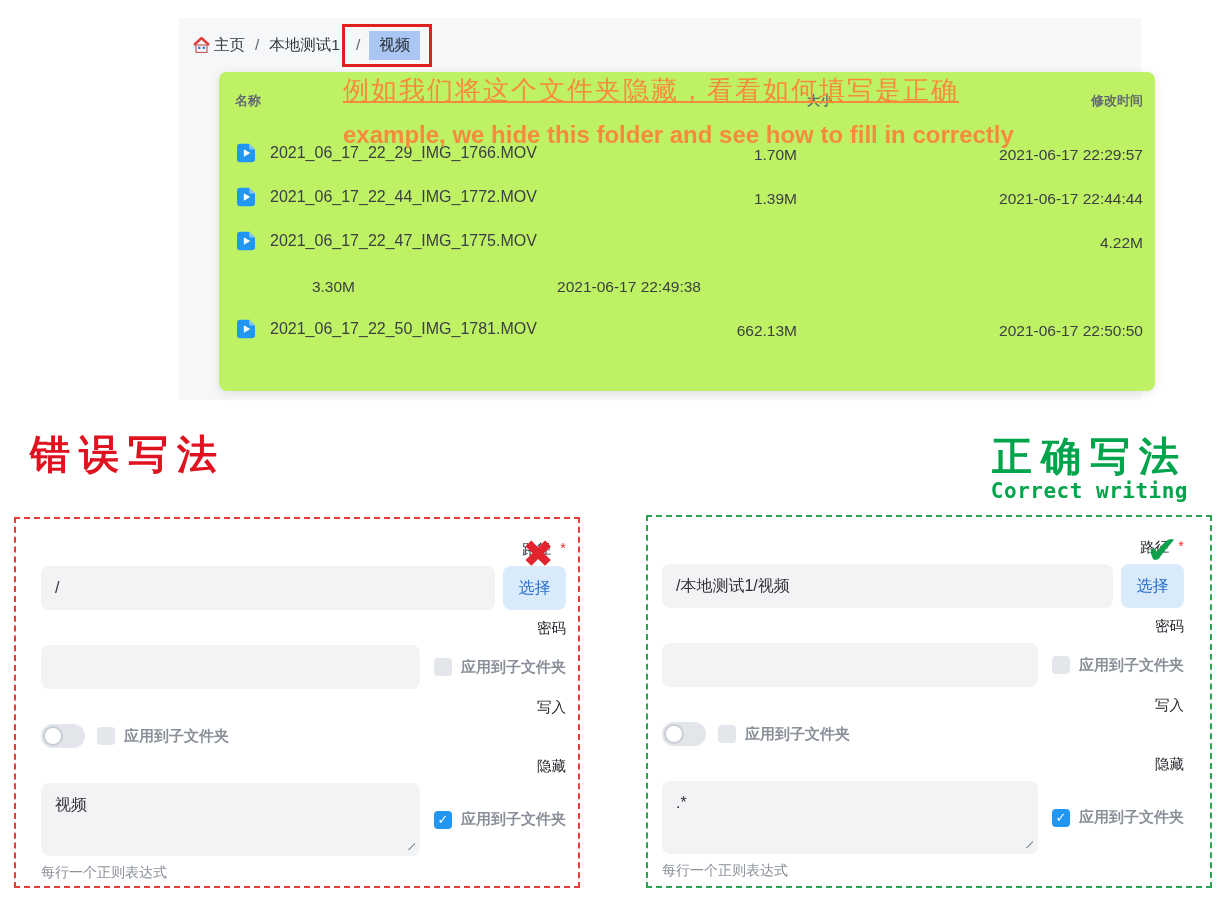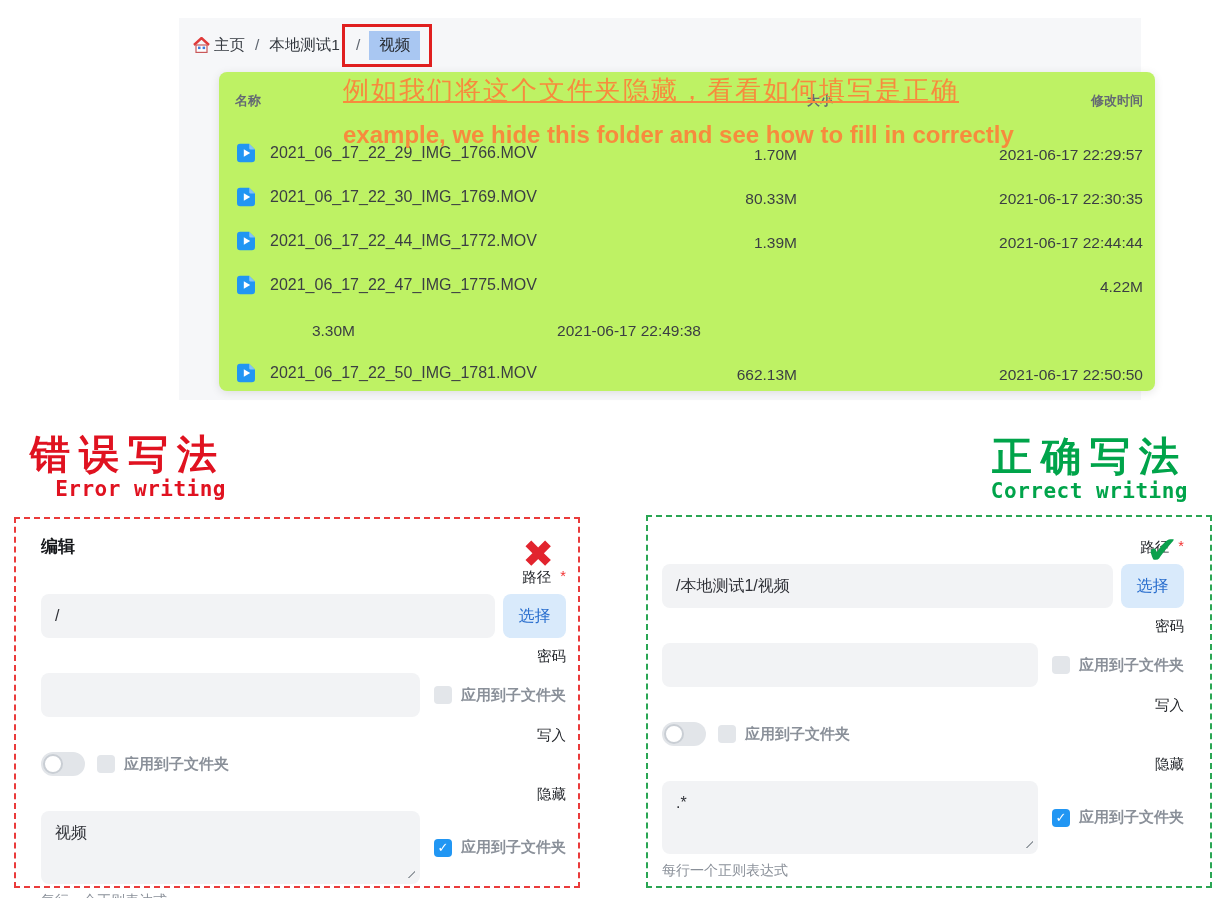--- a/index.html
+++ b/index.html
@@ -35,21 +35,21 @@
   .ann-en { font-size:24px; font-weight:700; margin-top:13px; }
 
   
   .heading { position:absolute; }
   .heading-left { left:30px; top:432px; }
   .heading-right { right:33px; top:434px; text-align:right; }
   .h-zh { font-family:"DejaVu Serif","Liberation Serif",serif; font-weight:700;
     font-size:40px; letter-spacing:9px; line-height:1.1; }
   .h-en { font-family:"DejaVu Sans Mono","Liberation Mono",monospace; font-weight:700;
     font-size:21px; margin-top:1px; letter-spacing:0.5px; }
-  .red { color:#e01220;text-align:right; }
+  .red { color:#e01220; }
   .green { color:#00a44a; }
 
   
   .form-box { position:absolute; background:#fff; }
   .error-box { left:14px; top:517px; width:566px; height:371px;
     border:2px dashed #ea3b3b; padding:12px 12px 0 25px; }
   .correct-box { left:646px; top:515px; width:566px; height:373px;
     border:2px dashed #2aa653; padding:12px 26px 0 14px; }
   .form-title { font-size:17px; font-weight:700; color:#16181b; margin:4px 0 10px; }
   .mark { position:absolute; font-size:38px; line-height:1; }
@@ -123,103 +123,87 @@
           <path d="M14.2 1.8 L20 7.6 h-4.4 a1.4 1.4 0 0 1 -1.4 -1.4 Z" fill="#85c3f6"></path>
           <path d="M8.8 7.3 L15.2 11 L8.8 14.7 Z" fill="#ffffff"></path>
         </svg>
       </span>
       <span>2021_06_17_22_29_IMG_1766.MOV</span>
     </span>
     <span class="col-size">1.70M</span>
     <span class="col-time">2021-06-17 22:29:57</span>
   </div>
 
+
   <div class="trow">
     <span class="col-name">
       <span class="ficon">
         <svg width="22" height="22" viewBox="0 0 22 22">
           <path d="M2 5 a3.2 3.2 0 0 1 3.2 -3.2 h9 L20 7.6 v9.4 a3.2 3.2 0 0 1 -3.2 3.2 H5.2 A3.2 3.2 0 0 1 2 17 Z" fill="#2196f3"></path>
           <path d="M14.2 1.8 L20 7.6 h-4.4 a1.4 1.4 0 0 1 -1.4 -1.4 Z" fill="#85c3f6"></path>
           <path d="M8.8 7.3 L15.2 11 L8.8 14.7 Z" fill="#ffffff"></path>
         </svg>
       </span>
-      <span>2021_06_17_22_30_IMG_1769.MOV</span>
-    </span>
-    <span class="col-size">80.33M</span>
-    <span class="col-time">2021-06-17 22:30:35</span>
+      <span>2021_06_17_22_44_IMG_1772.MOV</span>
+    </span>
+    <span class="col-size">1.39M</span>
+    <span class="col-time">2021-06-17 22:44:44</span>
   </div>
 
   <div class="trow">
     <span class="col-name">
       <span class="ficon">
         <svg width="22" height="22" viewBox="0 0 22 22">
           <path d="M2 5 a3.2 3.2 0 0 1 3.2 -3.2 h9 L20 7.6 v9.4 a3.2 3.2 0 0 1 -3.2 3.2 H5.2 A3.2 3.2 0 0 1 2 17 Z" fill="#2196f3"></path>
           <path d="M14.2 1.8 L20 7.6 h-4.4 a1.4 1.4 0 0 1 -1.4 -1.4 Z" fill="#85c3f6"></path>
           <path d="M8.8 7.3 L15.2 11 L8.8 14.7 Z" fill="#ffffff"></path>
         </svg>
       </span>
-      <span>2021_06_17_22_44_IMG_1772.MOV</span>
-    </span>
-    <span class="col-size">1.39M</span>
-    <span class="col-time">2021-06-17 22:44:44</span>
+      <span>2021_06_17_22_47_IMG_1775.MOV</span>
+    </span>
+    <span class="col-size">4.22M</span>
+  </div>
+
+  <div class="trow">
+    <span class="col-size">3.30M</span>
+    <span class="col-time">2021-06-17 22:49:38</span>
   </div>
 
   <div class="trow">
     <span class="col-name">
       <span class="ficon">
         <svg width="22" height="22" viewBox="0 0 22 22">
           <path d="M2 5 a3.2 3.2 0 0 1 3.2 -3.2 h9 L20 7.6 v9.4 a3.2 3.2 0 0 1 -3.2 3.2 H5.2 A3.2 3.2 0 0 1 2 17 Z" fill="#2196f3"></path>
           <path d="M14.2 1.8 L20 7.6 h-4.4 a1.4 1.4 0 0 1 -1.4 -1.4 Z" fill="#85c3f6"></path>
           <path d="M8.8 7.3 L15.2 11 L8.8 14.7 Z" fill="#ffffff"></path>
         </svg>
       </span>
-      <span>2021_06_17_22_47_IMG_1775.MOV</span>
-    </span>
-    <span class="col-size">4.22M</span>
-  </div>
-
-  <div class="trow">
-    <span class="col-size">3.30M</span>
-    <span class="col-time">2021-06-17 22:49:38</span>
-  </div>
-
-  <div class="trow">
-    <span class="col-name">
-      <span class="ficon">
-        <svg width="22" height="22" viewBox="0 0 22 22">
-          <path d="M2 5 a3.2 3.2 0 0 1 3.2 -3.2 h9 L20 7.6 v9.4 a3.2 3.2 0 0 1 -3.2 3.2 H5.2 A3.2 3.2 0 0 1 2 17 Z" fill="#2196f3"></path>
-          <path d="M14.2 1.8 L20 7.6 h-4.4 a1.4 1.4 0 0 1 -1.4 -1.4 Z" fill="#85c3f6"></path>
-          <path d="M8.8 7.3 L15.2 11 L8.8 14.7 Z" fill="#ffffff"></path>
-        </svg>
-      </span>
       <span>2021_06_17_22_50_IMG_1781.MOV</span>
     </span>
     <span class="col-size">662.13M</span>
     <span class="col-time">2021-06-17 22:50:50</span>
   </div>
 </div>
   </div>
 
   <div class="annotation">
     <div class="ann-zh">例如我们将这个文件夹隐藏，看看如何填写是正确</div>
     <div class="ann-en">example, we hide this folder and see how to fill in correctly</div>
   </div>
 </section>
 
 <div class="heading heading-left">
   <div class="h-zh red">错误写法</div>
-  <div class="h-en red">Error writing</div>
 </div>
 <div class="heading heading-right">
   <div class="h-zh green">正确写法</div>
   <div class="h-en green">Correct writing</div>
 </div>
 
 <section class="form-box error-box">
-  <div class="form-title">编辑</div>
   <div class="mark mark-error">✖</div>
 
   <div class="field-label">
     <span>路径</span>
     <span class="req">*</span>
   </div>
   <div class="frow path-row">
     <input class="tinput" type="text" value="/" style="">
     <button class="select-btn">选择</button>
   </div>

